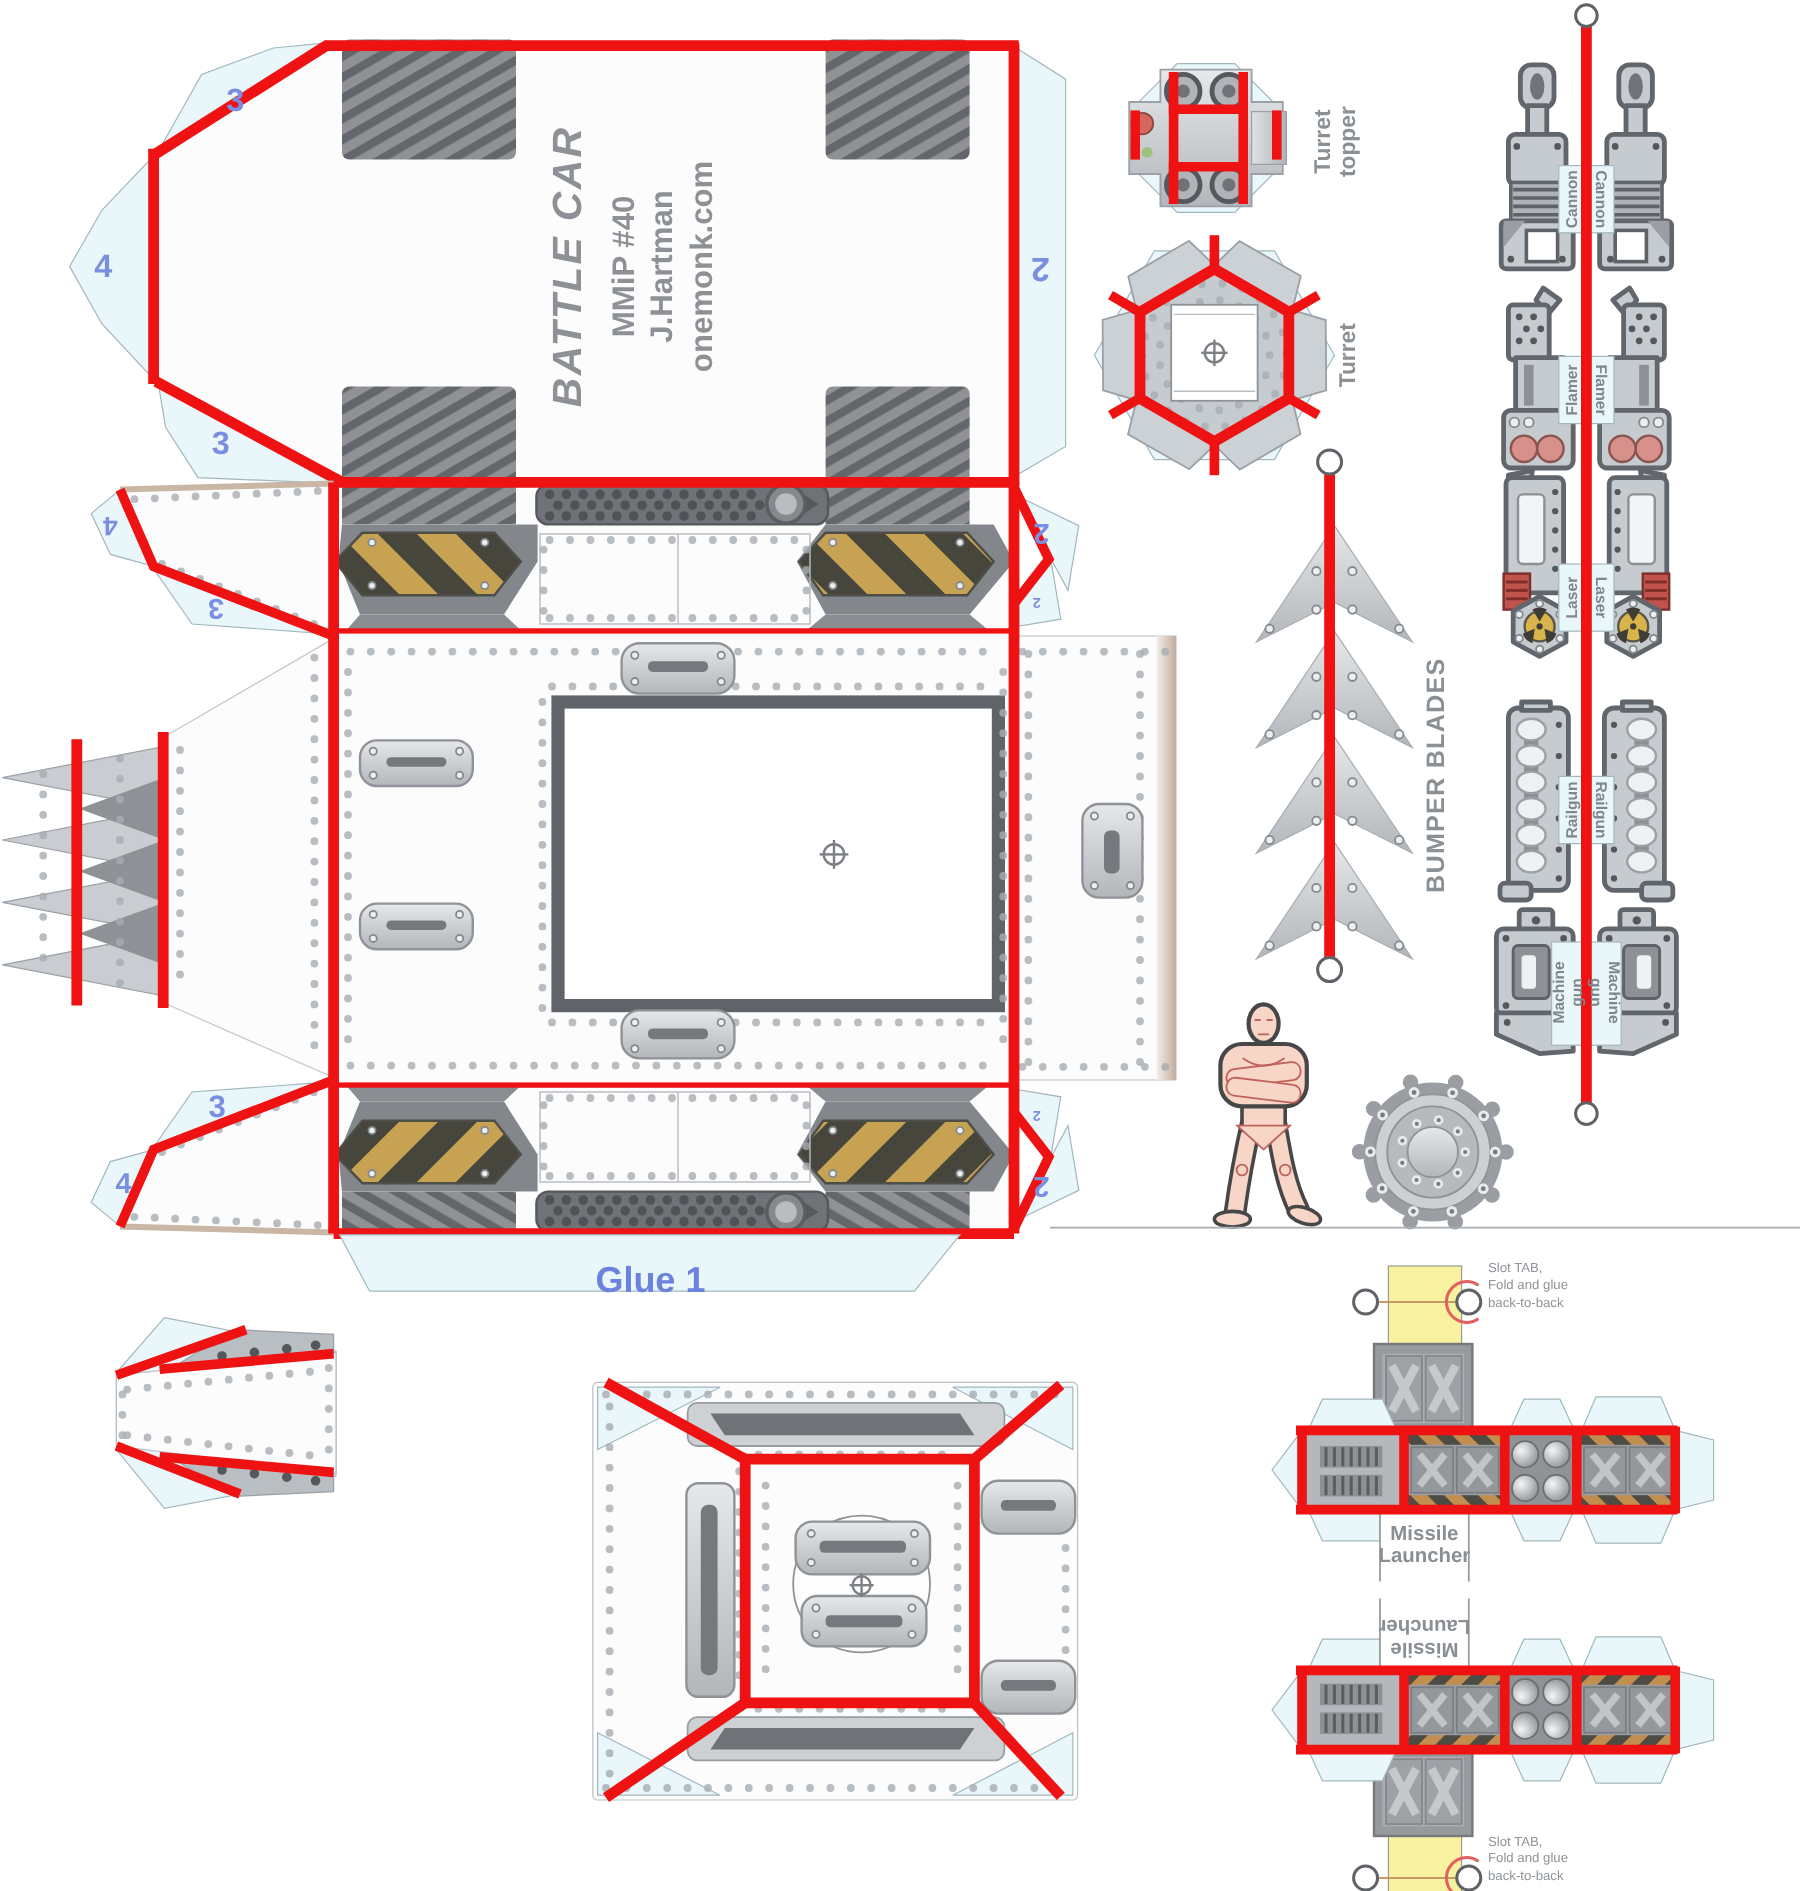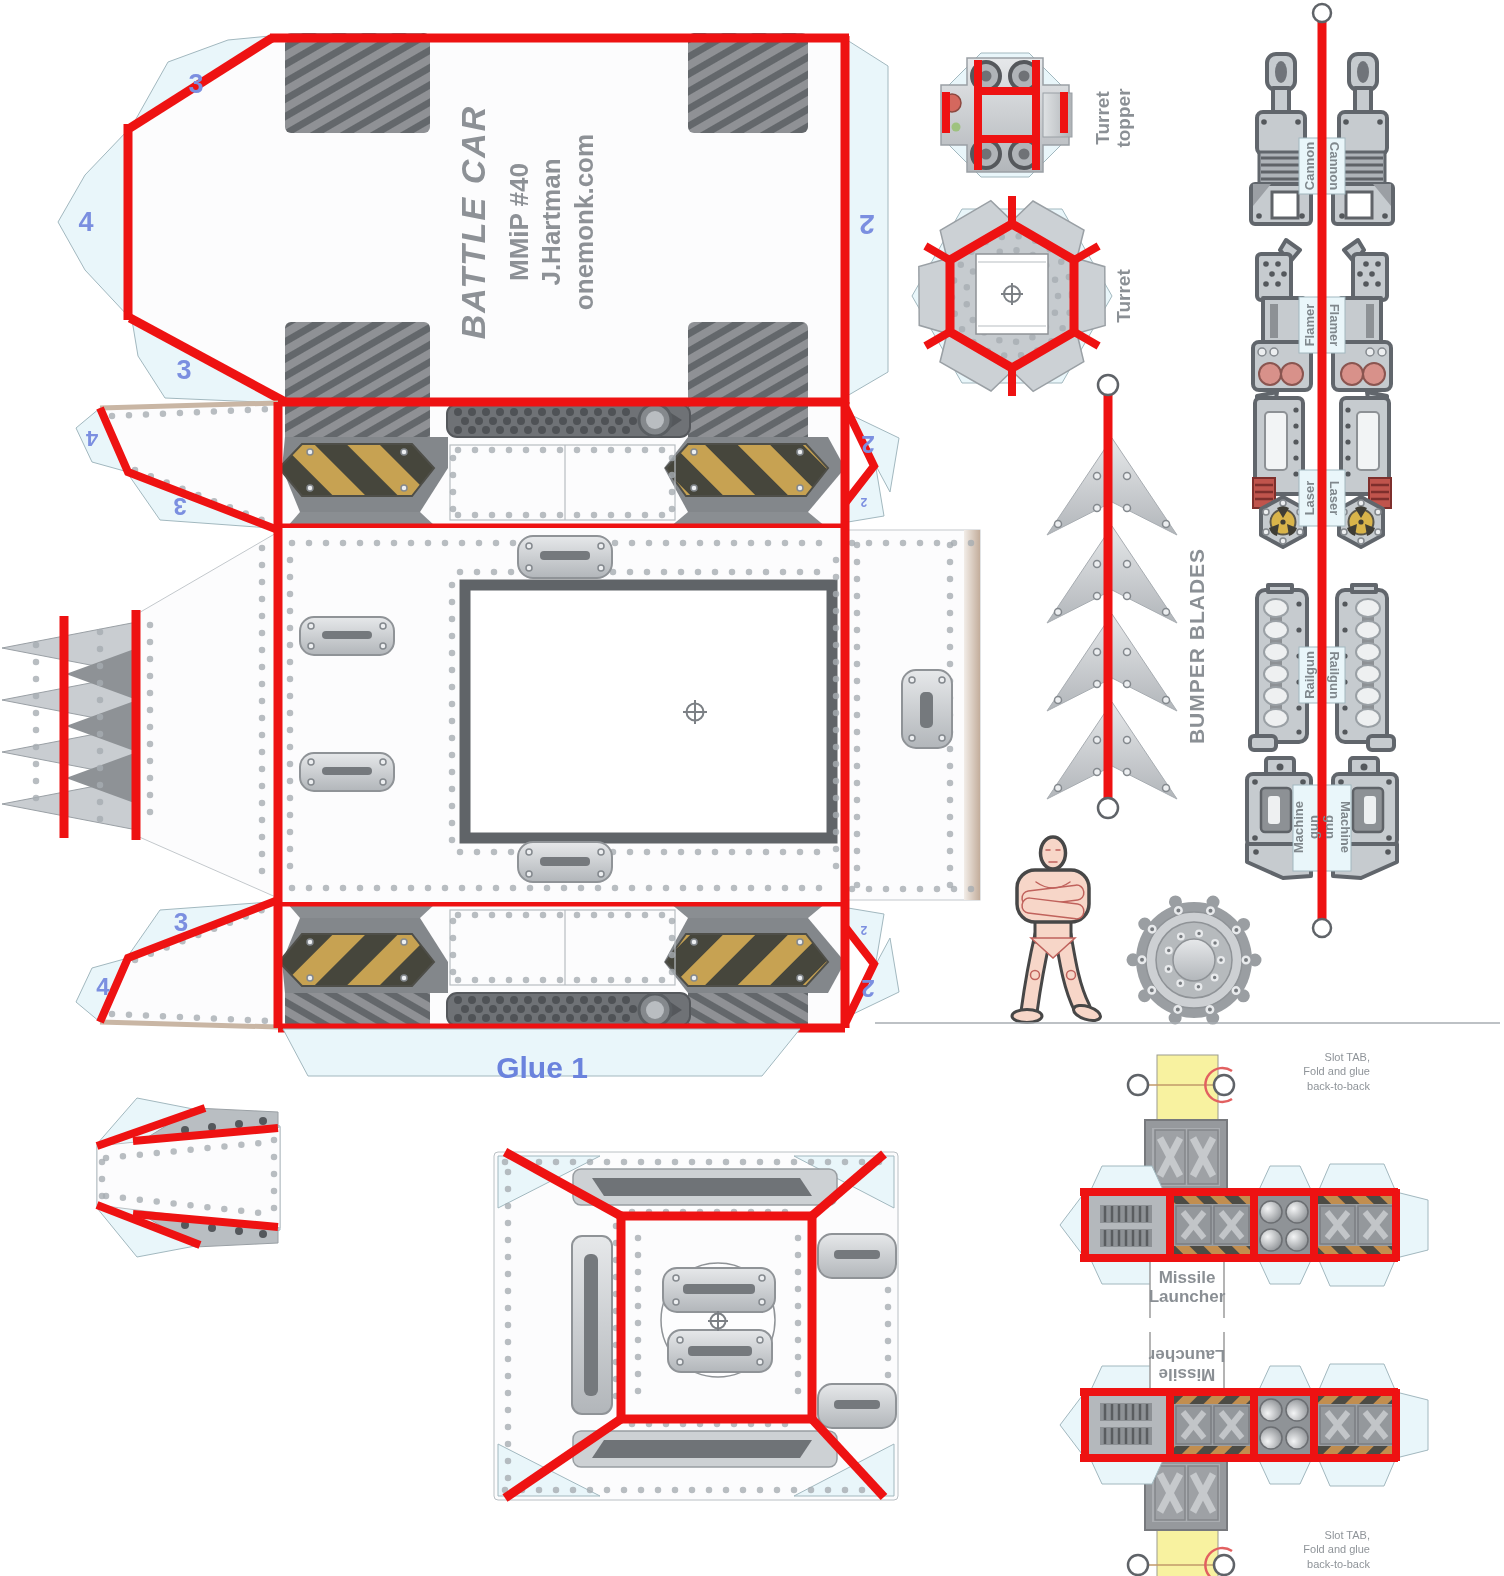--- a/index.html
+++ b/index.html
@@ -1,21 +1,21 @@
 <!DOCTYPE html>
 <html><head>
 <meta charset="utf-8">
 <style>
   html,body{margin:0;padding:0;background:#fff;}
   .canvas{position:relative;width:1504px;height:1576px;background:#ffffff;overflow:hidden;
           font-family:"Liberation Sans", sans-serif;}
   svg.layer{position:absolute;left:0;top:0;}
   .lbl{position:absolute;display:flex;align-items:center;justify-content:center;text-align:center;
        font-weight:bold;color:#8b9095;line-height:1.12;}
-  .note{position:absolute;color:#8f9499;font-size:11px;line-height:1.3;white-space:pre-line;text-align:right;}
+  .note{position:absolute;color:#8f9499;font-size:11px;line-height:1.3;white-space:pre-line;text-align:left;}
   .num{position:absolute;color:#7b8fe0;font-weight:bold;transform:translate(-50%,-50%);}
   .num180{position:absolute;color:#7b8fe0;font-weight:bold;transform:translate(-50%,-50%) rotate(180deg);}
   .glue{position:absolute;color:#6b83dd;font-weight:bold;font-size:30px;transform:translate(-50%,-50%);}
   .title-block{position:absolute;left:527px;top:222px;width:380px;height:180px;
                transform:translate(-50%,-50%) rotate(-90deg);
                display:flex;flex-direction:column;align-items:center;justify-content:center;color:#8d9196;}
   .title-block .t1{font-style:italic;font-weight:bold;font-size:34px;letter-spacing:2px;margin-bottom:10px;}
   .title-block .t2{font-weight:bold;font-size:26px;line-height:1.25;}
 </style>
 </head>

